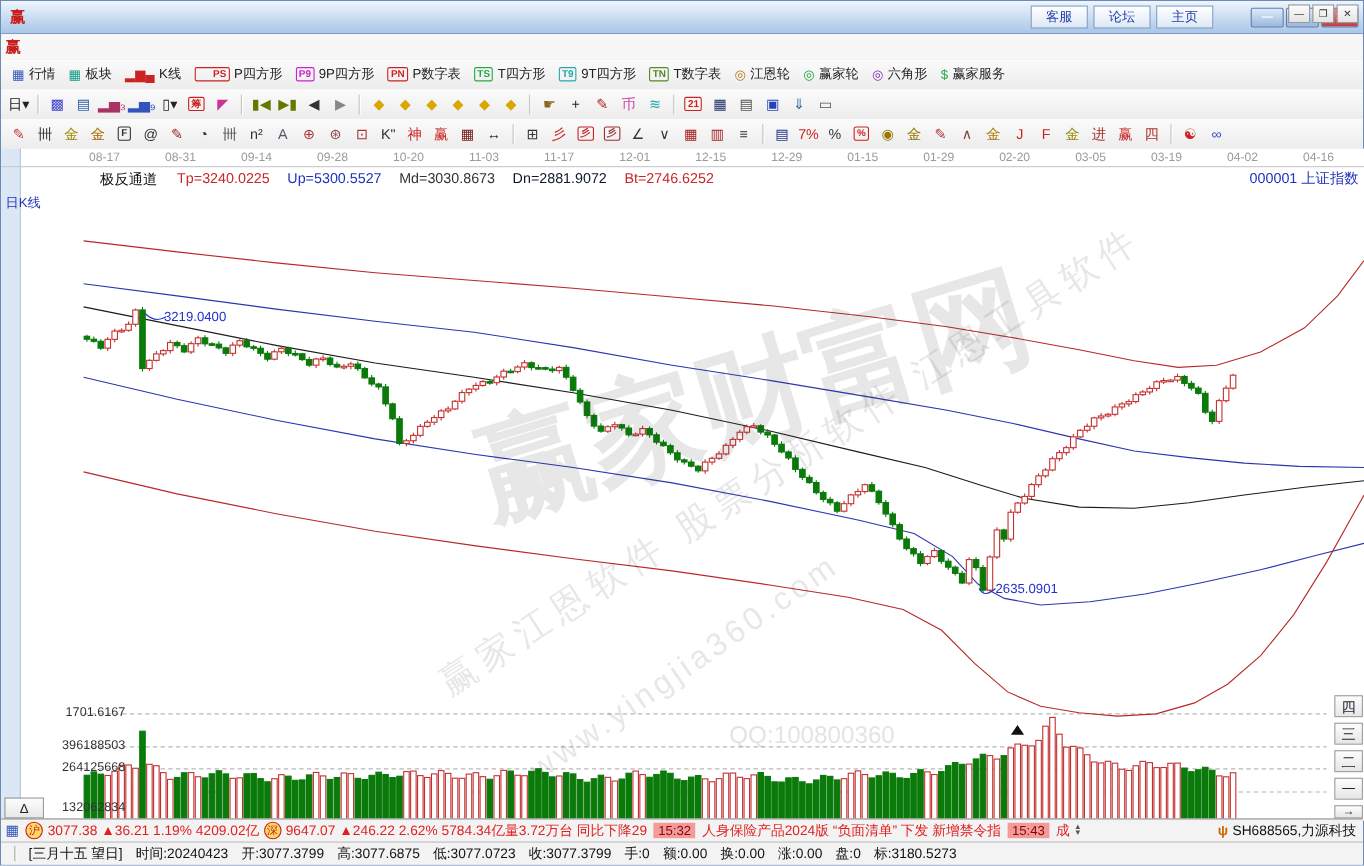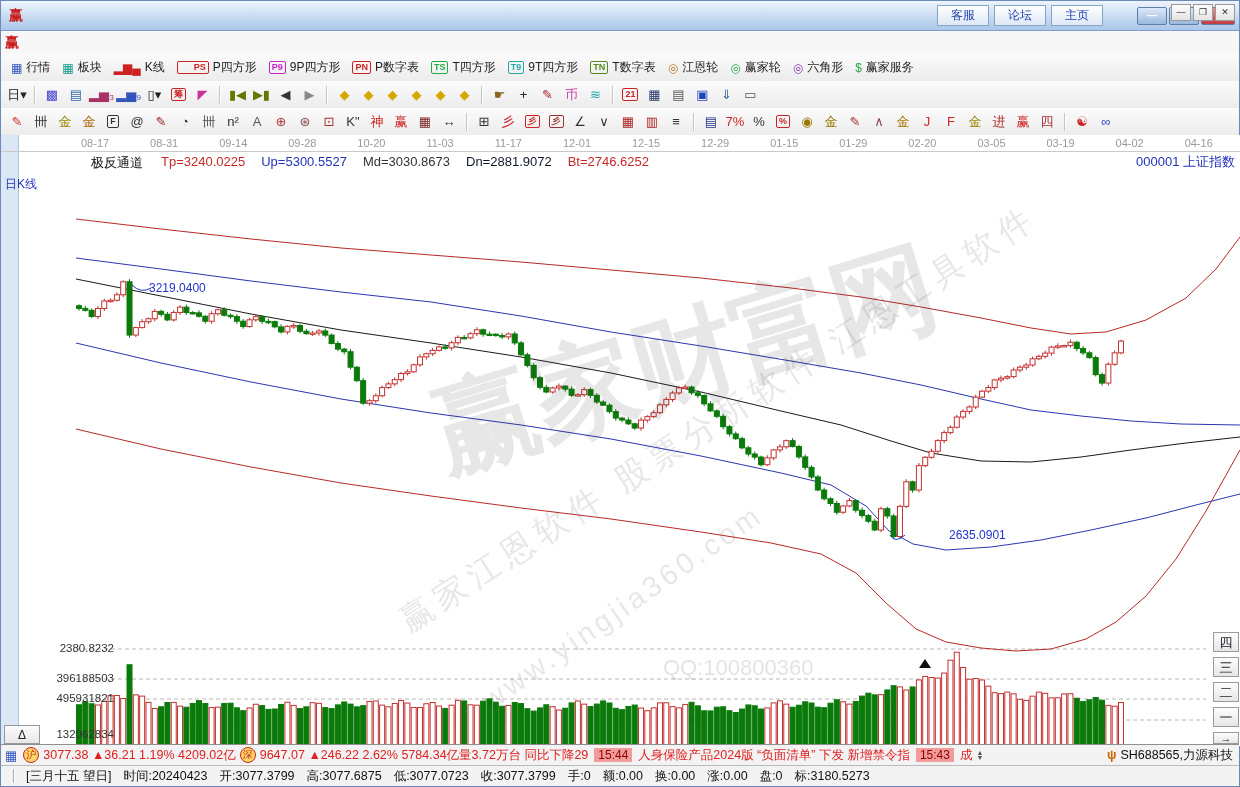--- a/index.html
+++ b/index.html
@@ -959,25 +959,25 @@
       <div style="display:flex;gap:16px" data-name="indicator-values">
           <span class="ival" data-name="indicator-tp-value"><span class="lbl" data-name="indicator-tp-value-label" style="color: rgb(200, 40, 40);">Tp=3240.0225</span></span>
           <span class="ival" data-name="indicator-up-value"><span class="lbl" data-name="indicator-up-value-label" style="color: rgb(34, 51, 187);">Up=5300.5527</span></span>
           <span class="ival" data-name="indicator-md-value"><span class="lbl" data-name="indicator-md-value-label" style="color: rgb(51, 51, 51);">Md=3030.8673</span></span>
           <span class="ival" data-name="indicator-dn-value"><span class="lbl" data-name="indicator-dn-value-label" style="color: #0f172a;">Dn=2881.9072</span></span>
           <span class="ival" data-name="indicator-bt-value"><span class="lbl" data-name="indicator-bt-value-label" style="color: rgb(200, 40, 40);">Bt=2746.6252</span></span>
         </div>
     </div>
 
     <span class="anno" style="left:148px;top:146px" data-name="annotation-high">3219.0400</span>
-    <span class="anno" style="left:948px;top:393px" data-name="annotation-low">2635.0901</span>
-
-    <span class="axis-label" style="top:507px" data-name="price-axis-label">2380.8232</span>
+    <span class="anno" style="left:904px;top:393px" data-name="annotation-low">2635.0901</span>
+
+    <span class="axis-label" style="top:507px" data-name="price-axis-label">1701.6167</span>
     <span class="axis-label" style="top:537px" data-name="volume-axis-label">396188503</span>
-    <span class="axis-label" style="top:557px" data-name="volume-axis-label">495931821</span>
+    <span class="axis-label" style="top:557px" data-name="volume-axis-label">264125668</span>
     <span class="axis-label" style="top:593px" data-name="volume-axis-label">132062834</span>
 
     <div id="pane-btns" data-name="pane-split-buttons">
         <span class="pane-btn" data-name="pane-split-4-button">
           <span class="glyph" data-name="pane-split-4-icon">四</span>
         </span>
         <span class="pane-btn" data-name="pane-split-3-button">
           <span class="glyph" data-name="pane-split-3-icon">三</span>
         </span>
         <span class="pane-btn" data-name="pane-split-2-button">
@@ -997,21 +997,21 @@
     <span id="board-icon" data-name="quote-board-icon">▦</span>
     <span class="badge" data-name="sh-market-icon">沪</span>
     <span class="red" data-name="sh-index-value">3077.38</span>&nbsp;
     <span class="red" data-name="sh-index-change">▲36.21 1.19%</span>&nbsp;
     <span class="red" data-name="sh-index-amount">4209.02亿</span>
     <span class="badge" data-name="sz-market-icon">深</span>
     <span class="red" data-name="sz-index-value">9647.07</span>&nbsp;
     <span class="red" data-name="sz-index-change">▲246.22 2.62%</span>&nbsp;
     <span class="red" data-name="sz-index-amount">5784.34亿</span>
     <span class="red" data-name="news-ticker-tail">量3.72万台 同比下降29</span>
-    <span class="chip" data-name="news-time-badge">15:44</span>
+    <span class="chip" data-name="news-time-badge">15:32</span>
     <span class="red" data-name="news-headline">人身保险产品2024版 “负面清单” 下发 新增禁令指</span>
     <span class="chip" data-name="news-time-badge">15:43</span>
     <span class="red" data-name="news-headline-next">成</span>
     <span id="spinner" data-name="scroll-spinner">
         <span data-name="spinner-up-icon">▲</span>
         <span data-name="spinner-down-icon">▼</span>
       </span>
     <span id="ticker-stock" data-name="ticker-stock"><span id="antenna-icon" data-name="signal-icon">ψ</span><span data-name="ticker-stock-label">SH688565,力源科技</span></span>
   </div>
 

